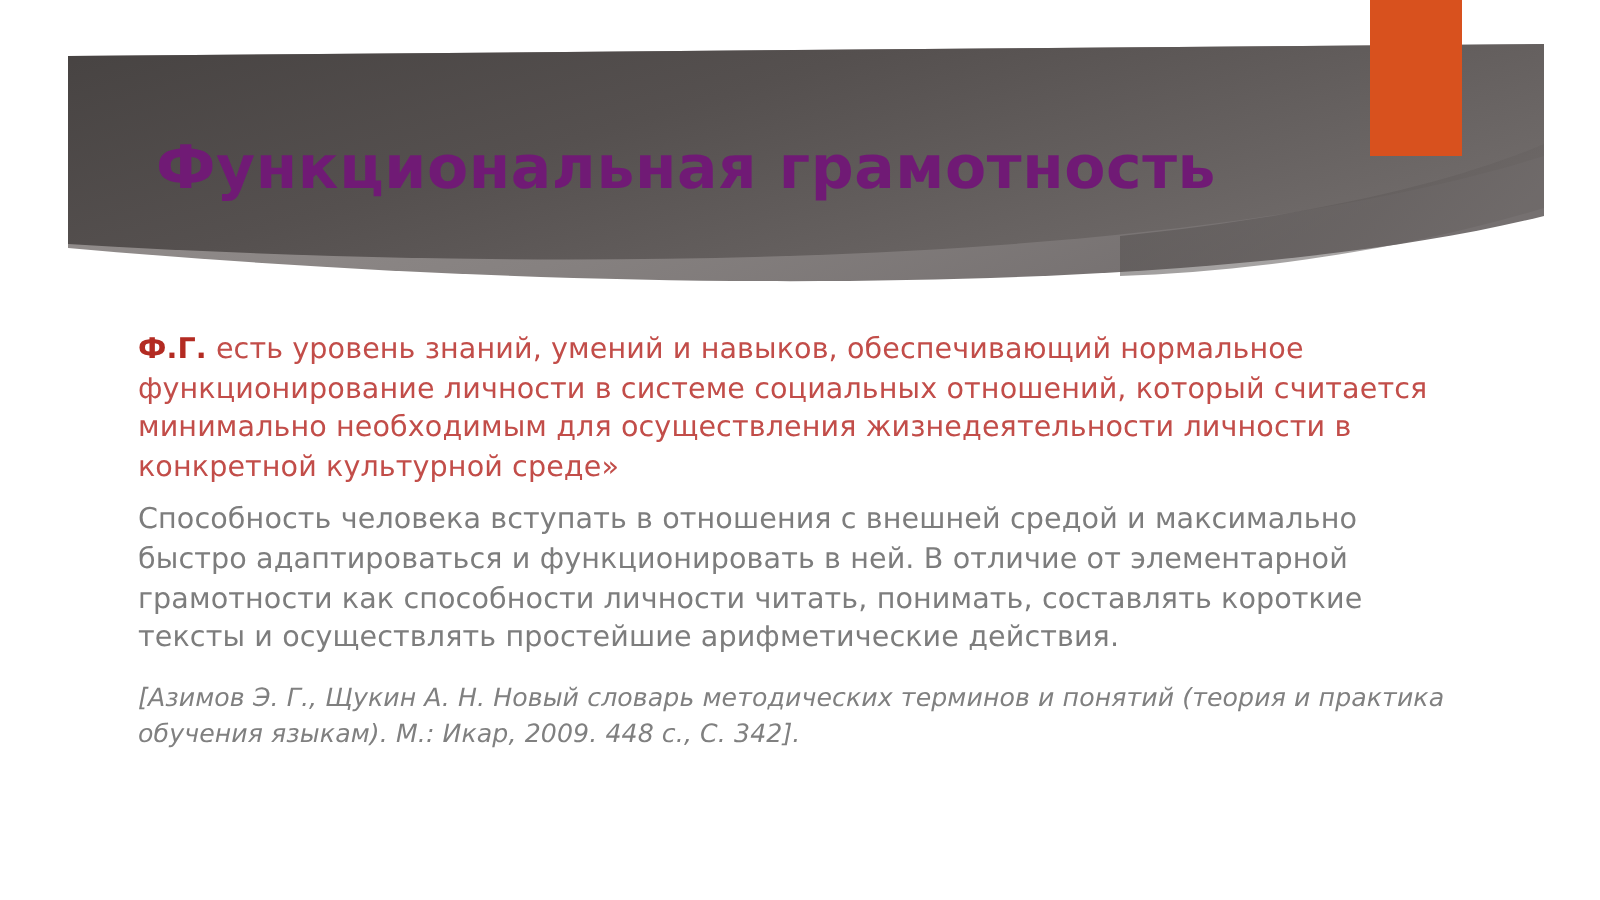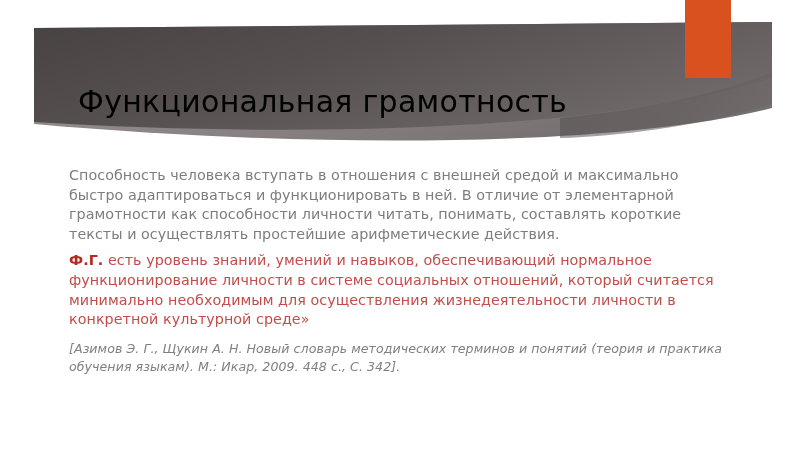--- a/index.html
+++ b/index.html
@@ -34,27 +34,26 @@
     width: 46px;
     height: 78px;
   }
 
   
   #title {
     position: absolute;
     left: 78px;
     top: 66px;
     width: 640px;
-    color: #000000;
+    color: #701a75;
     font-size: 30px;
-    font-weight: 400;
+    font-weight: 700;
     letter-spacing: 0.3px;
     line-height: 38px;
     white-space: nowrap;
-    margin-top: 17px;
   }
 
   
   #body {
     position: absolute;
     left: 69px;
     top: 166px;
     width: 668px;
   }
   .para {
@@ -110,21 +109,21 @@
     <path d="M 560,118 C 660,108 730,90 772,72
              L 772,104 C 700,126 620,136 560,138 Z" fill="url(#gradMid)" opacity="0.55"></path>
   </svg>
 
   <div class="accent-block" style="background:#D8511E"></div>
 
   <div id="title">Функциональная грамотность</div>
 
   <div id="body">
 
+    <p class="para para-red"><span class="lead-bold">Ф.Г.</span><span> есть уровень знаний, умений и навыков, обеспечивающий нормальное функционирование личности в системе социальных отношений, который считается минимально необходимым для осуществления жизнедеятельности личности в конкретной культурной среде»</span></p>
+
     <p class="para para-gray">Способность человека вступать в отношения с внешней средой и максимально быстро адаптироваться и функционировать в ней. В отличие от элементарной грамотности как способности личности читать, понимать, составлять короткие тексты и осуществлять простейшие арифметические действия.</p>
-
-    <p class="para para-red"><span class="lead-bold">Ф.Г.</span><span> есть уровень знаний, умений и навыков, обеспечивающий нормальное функционирование личности в системе социальных отношений, который считается минимально необходимым для осуществления жизнедеятельности личности в конкретной культурной среде»</span></p>
 
     <p class="para para-cite">[Азимов Э. Г., Щукин А. Н. Новый словарь методических терминов и понятий (теория и практика обучения языкам). М.: Икар, 2009. 448 с., С. 342].</p>
 
   </div>
 
 </div>
 
 </body></html>

